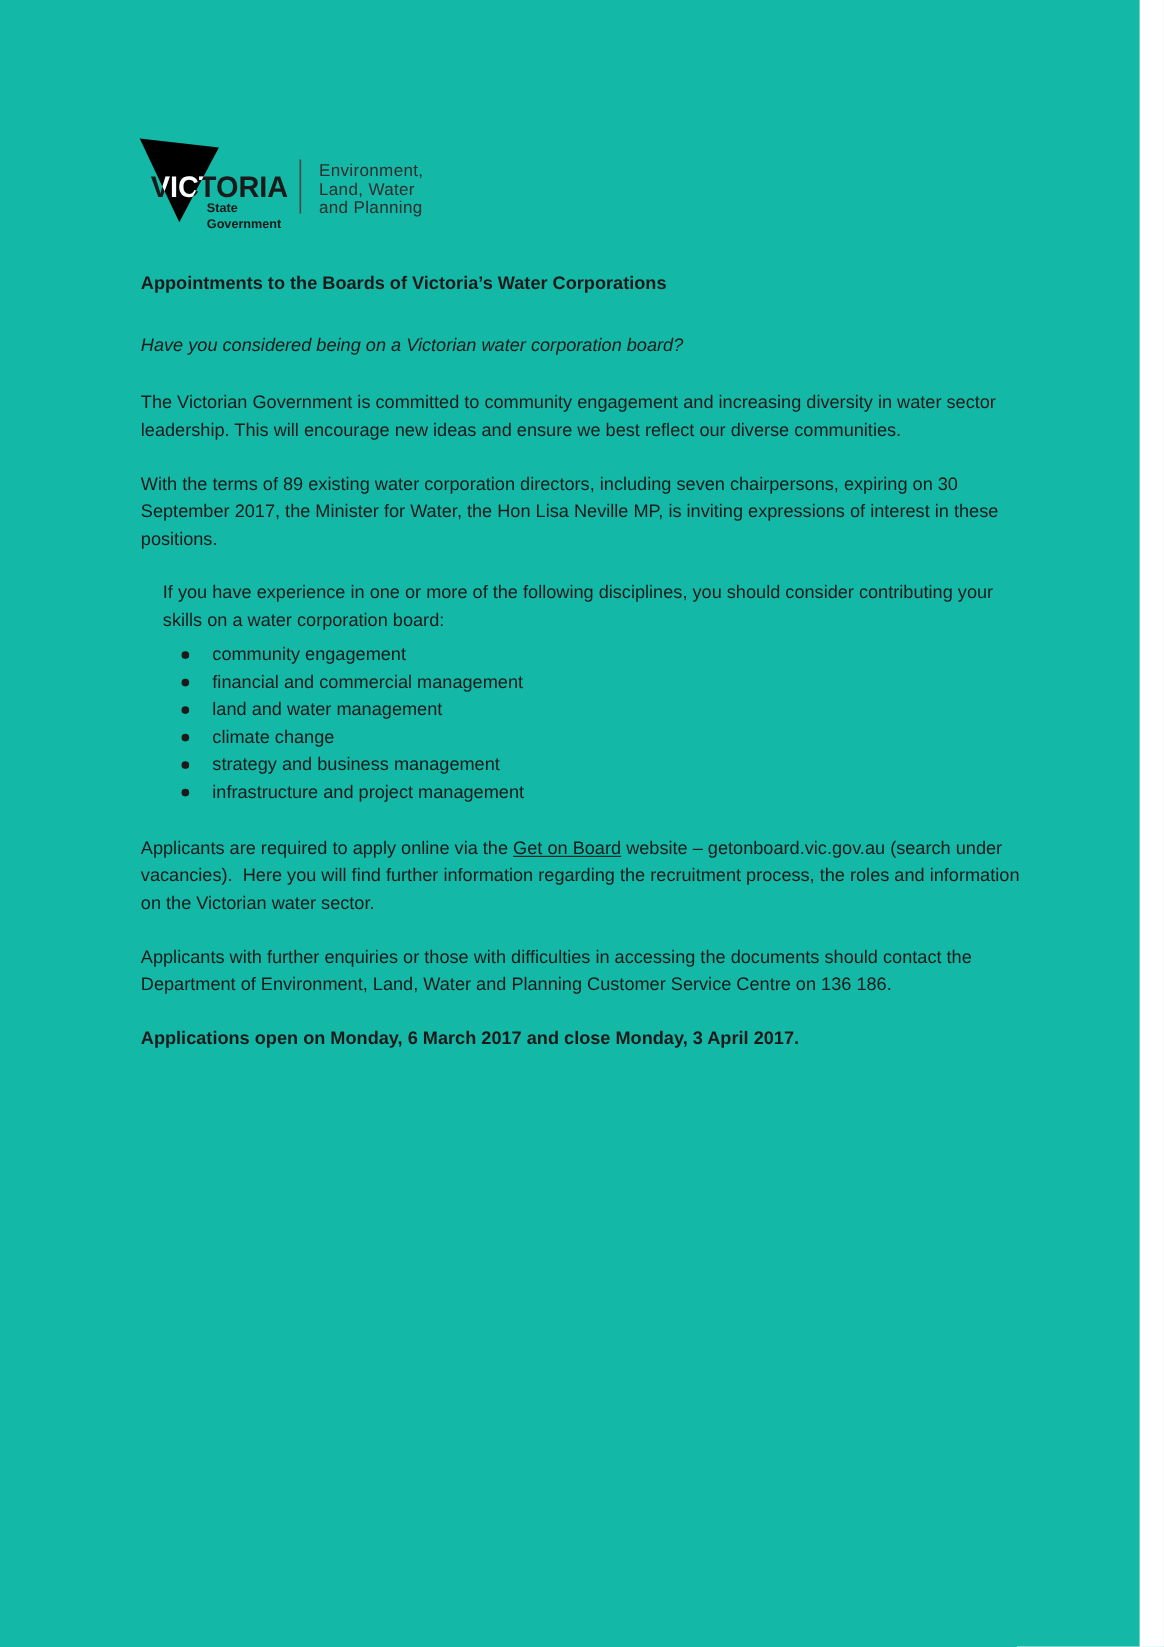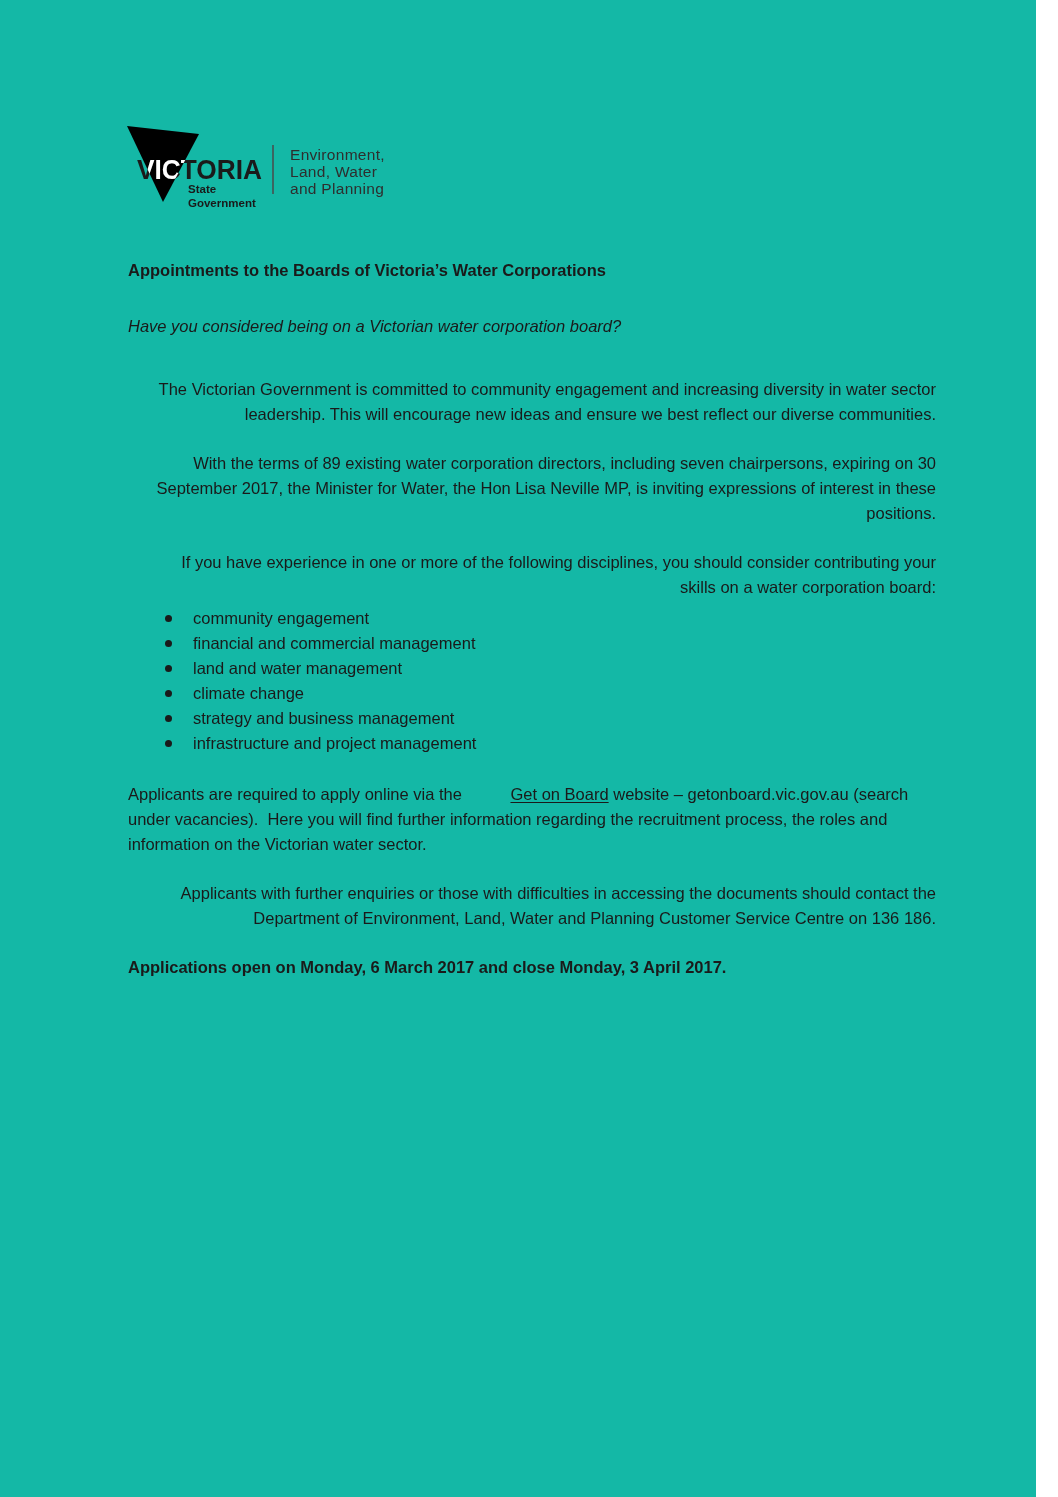--- a/index.html
+++ b/index.html
@@ -19,36 +19,36 @@
     position: absolute;
     left: 125px;
     top: 118px;
     width: 270px;
     height: 96px;
   }
   .logo-block svg { display: block; }
   .content {
     position: absolute;
     left: 128px;
-    top: 258px;
+    top: 246px;
     width: 808px;
     font-size: 16.5px;
     line-height: 25px;
   }
   .doc-title {
     font-size: 16.5px;
     line-height: 25px;
     font-weight: bold;
     margin-bottom: 31px;
   }
   .intro-question {
     font-style: italic;
-    margin-bottom: 38px;
+    margin-bottom: 27px;
   }
-  .para { margin-bottom: 24px; text-align: right; }
+  .para { margin-bottom: 24px; }
   .para-tight { margin-bottom: 6px; margin-left: 20px; }
   ul.disciplines {
     list-style: none;
     margin-bottom: 26px;
   }
   ul.disciplines li {
     position: relative;
     padding-left: 65px;
     line-height: 25px;
   }
@@ -60,21 +60,20 @@
     height: 7px;
     border-radius: 50%;
     background: #1a1a1a;
   }
   .apply-para { white-space: pre-wrap; margin-bottom: 24px; }
   a.doc-link {
     color: inherit;
     text-decoration: underline;
     text-underline-offset: 2px;
     cursor: pointer;
-    margin-left: 44px;
   }
   .closing {
     font-weight: bold;
     margin-top: 10px;
   }
   .logo-brand-text {
     font-family: "Liberation Sans", sans-serif;
     font-weight: bold;
   }
   .logo-sub-text {

